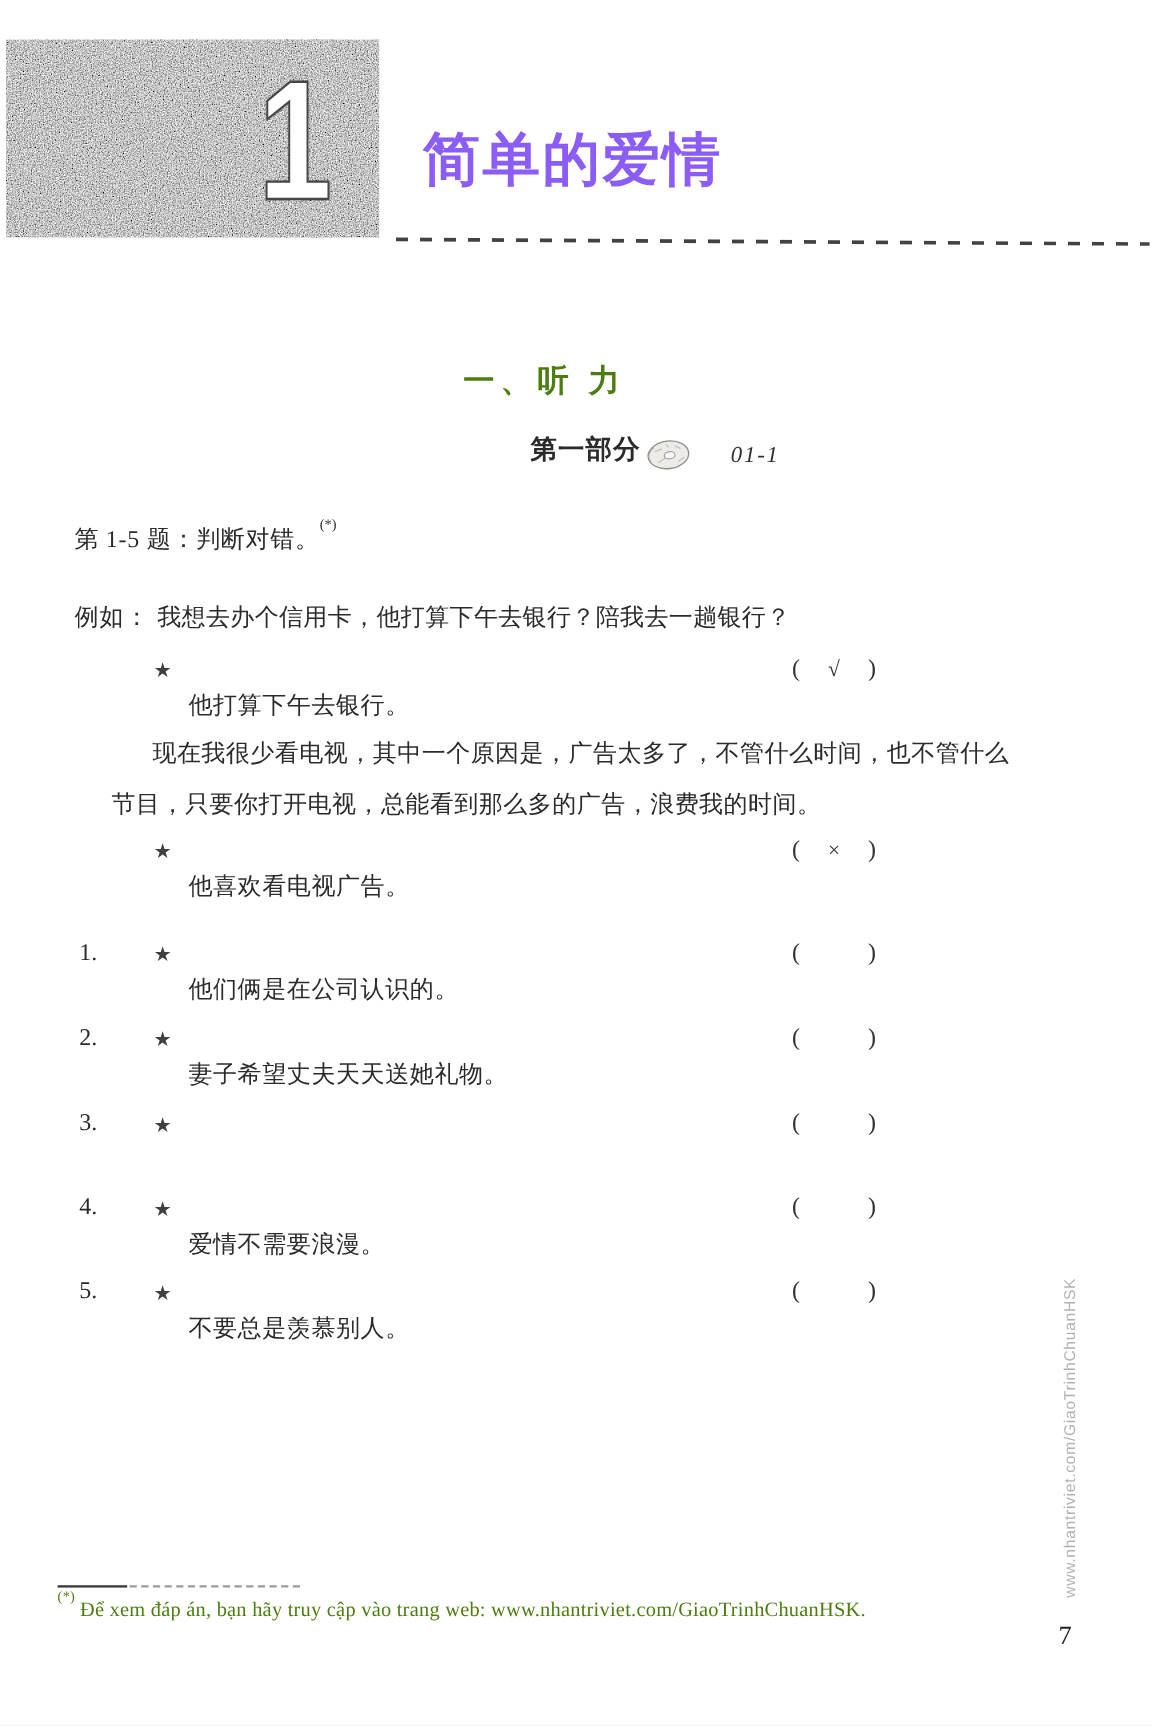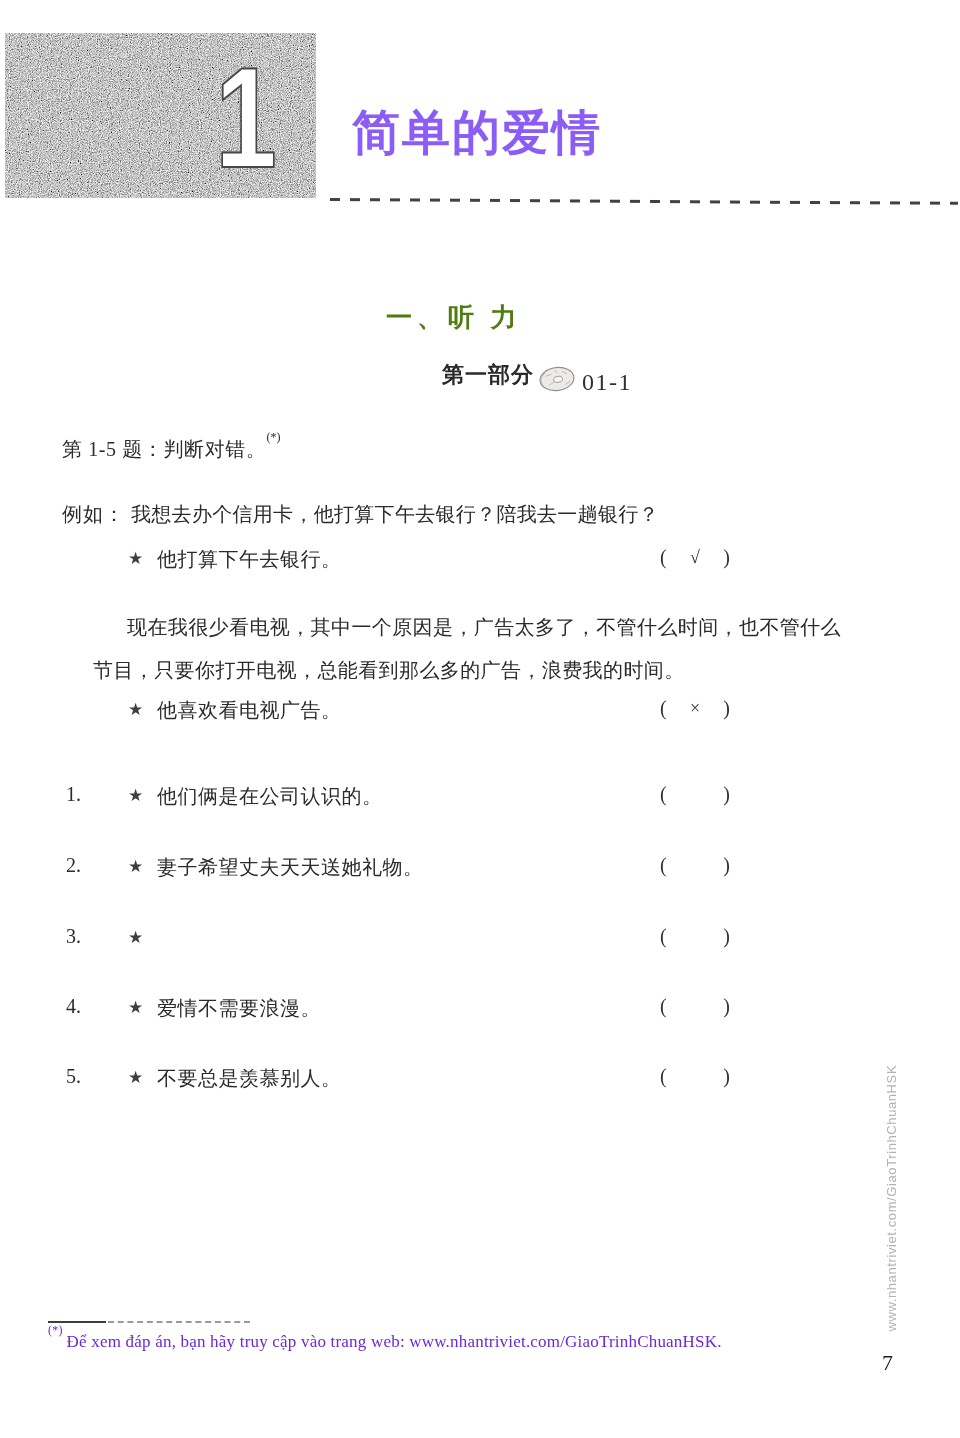--- a/index.html
+++ b/index.html
@@ -24,41 +24,41 @@
   }
   .header-rule{
     left:330px;top:198px;width:628px;height:3px;
     background:repeating-linear-gradient(90deg,#424242 0 10px,rgba(0,0,0,0) 10px 20px);
     transform:rotate(0.35deg);transform-origin:left center;
   }
   
   .section-title{left:386px;top:300px;font-size:26px;font-weight:bold;letter-spacing:5px;color:#4d7c0f;}
   .part-label{left:405px;top:360px;font-size:22px;font-weight:bold;letter-spacing:1px;color:#2a2a2a;margin-left:37px;}
   .cd-icon{left:537px;top:364px;}
-  .track-label{left:582px;top:369px;font-size:24px;letter-spacing:1.5px;color:#303030;}
+  .track-label{left:609px;top:369px;font-size:19px;font-style:italic;letter-spacing:1.5px;color:#303030;}
   
   .instr{left:62px;top:436px;font-size:20px;letter-spacing:.6px;}
   sup.fn{font-size:12px;position:relative;top:-7px;letter-spacing:0;}
   .ex-label{left:62px;top:501px;font-size:20px;letter-spacing:1px;}
   .ex-prompt{left:131px;top:501px;font-size:20px;letter-spacing:.3px;}
   .passage1{left:127px;top:614px;font-size:20px;letter-spacing:.4px;}
   .passage2{left:93px;top:657px;font-size:20px;letter-spacing:.4px;}
   .row{position:absolute;left:0;width:960px;height:28px;}
   .row .num{position:absolute;left:66px;font-size:20px;}
   .row .star{position:absolute;left:128px;top:2px;font-size:17px;color:#3f3f3f;}
-  .row .stmt{position:absolute;left:157px;font-size:20px;letter-spacing:.5px;}
+  .row .stmt{position:absolute;left:157px;font-size:20px;letter-spacing:.5px;margin-top:28px;}
   .row .parens{
     position:absolute;left:660px;width:70px;display:flex;
     justify-content:space-between;font-size:20px;color:#333;
   }
   .parens .ans{font-size:18px;position:relative;top:1px;}
   
   .fnrule-solid{left:48px;top:1321px;width:58px;height:2px;background:#3d3d3d;}
   .fnrule-dash{left:108px;top:1321px;width:142px;height:0;border-top:2px dashed #9b9b9b;}
-  .footnote{left:48px;top:1329px;font-size:17px;color:#6d28d9;letter-spacing:.2px;font-family:Liberation Serif, serif;}
+  .footnote{left:48px;top:1329px;font-size:17px;color:#4d7c0f;letter-spacing:.2px;font-family:Liberation Serif, serif;}
   .footnote sup{font-size:12px;position:relative;top:-6px;margin-right:4px;}
   .vurl{
     left:741px;top:1174px;width:300px;height:15px;
     transform:rotate(-90deg);transform-origin:center;
     font-family:"Liberation Sans","DejaVu Sans",sans-serif;
     font-size:13px;letter-spacing:.6px;color:#b2b2b2;white-space:nowrap;
   }
   .pagenum{left:882px;top:1350px;font-size:22px;color:#1e1e1e;}
 </style>
 </head>

